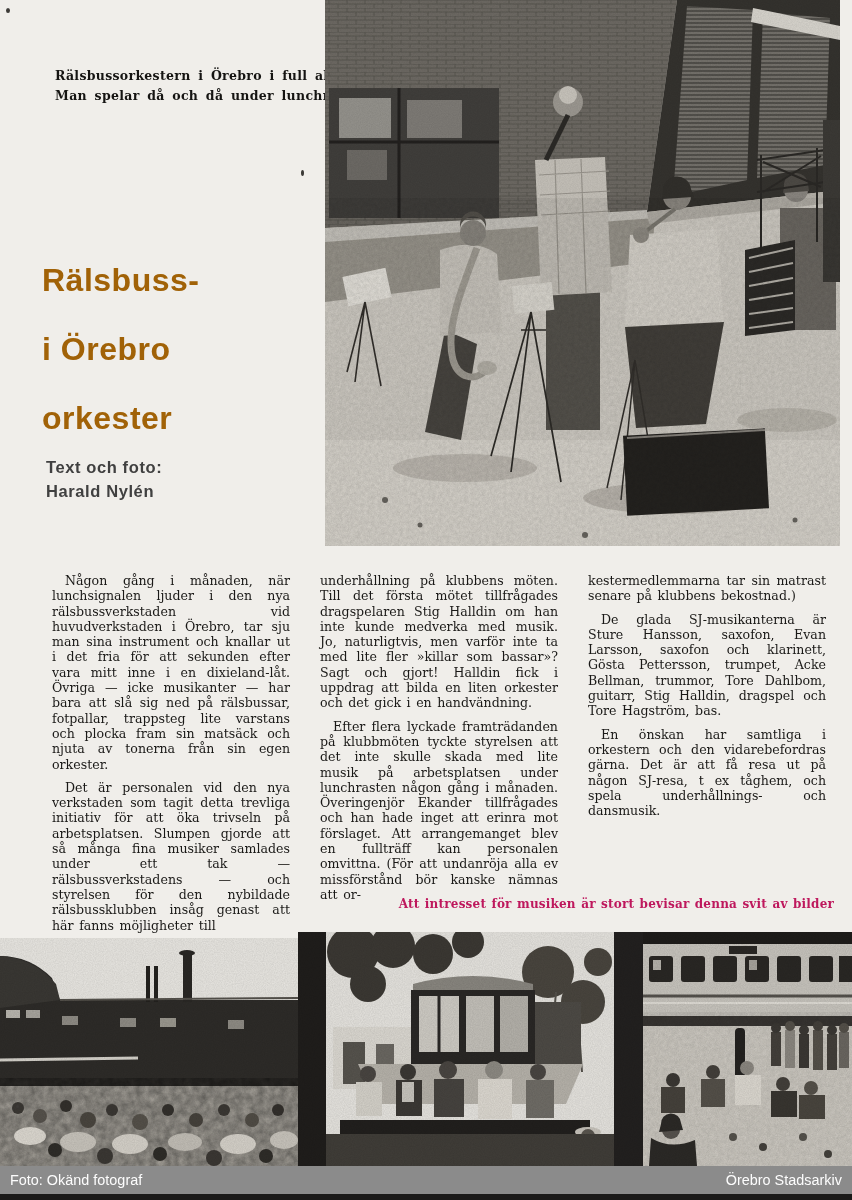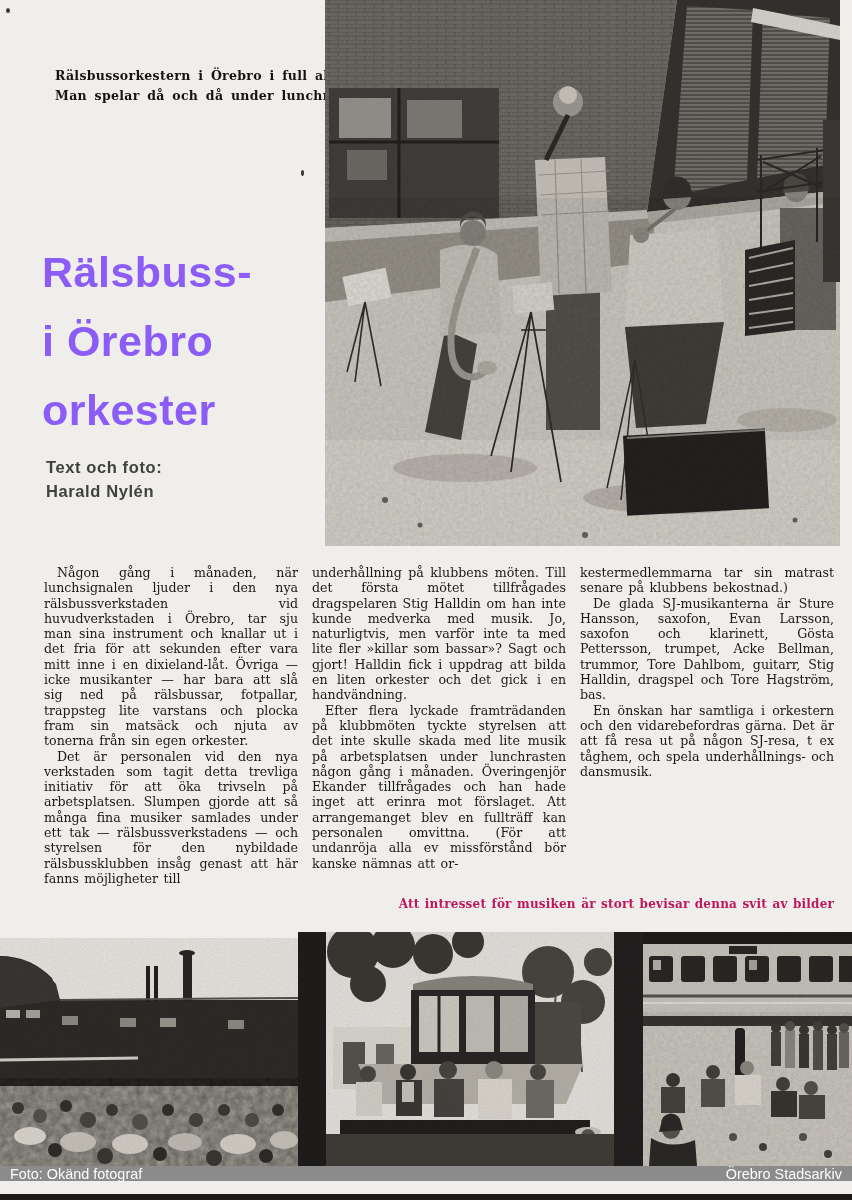--- a/index.html
+++ b/index.html
@@ -2,40 +2,40 @@
 <html lang="sv"><head>
 <meta charset="utf-8">
 <style>
   html,body{margin:0;padding:0;}
   body{width:852px;height:1200px;overflow:hidden;background:#b0ada8;}
   #page{position:relative;width:852px;height:1200px;background:#f0eeea;
         font-family:"DejaVu Serif",serif;color:#181715;}
   
   .top-caption{position:absolute;left:55px;top:66px;font-weight:bold;
                font-size:12.5px;line-height:20px;letter-spacing:.3px;word-spacing:3px;color:#151412;}
-  .headline{position:absolute;left:42px;top:238px;font-family:"Liberation Sans",sans-serif;
-            font-weight:bold;font-size:43px;line-height:69px;letter-spacing:.5px;color:#8b5cf6;}
+  .headline{position:absolute;left:42px;top:246px;font-family:"Liberation Sans",sans-serif;
+            font-weight:bold;font-size:32px;line-height:69px;letter-spacing:.5px;color:#a16207;}
   .byline{position:absolute;left:46px;top:455px;font-family:"Liberation Sans",sans-serif;
           font-weight:bold;font-size:16.5px;line-height:24px;letter-spacing:.6px;color:#404040;}
   .article{position:absolute;left:44px;top:565px;width:792px;display:flex;gap:14px;}
   .article .col{width:254px;font-size:12.6px;line-height:15.3px;text-align:justify;
                 word-spacing:1.5px;color:#1a1917;}
-  .article p{margin:0;}
+  .article p{margin:8px;}
   .article p.indent{text-indent:13px;}
   .mid-caption{position:absolute;top:897px;right:18px;font-weight:bold;font-size:12px;
                letter-spacing:.2px;word-spacing:1px;color:#be185d;}
   
   .photo{position:absolute;overflow:hidden;}
   .photo svg{display:block;width:100%;height:100%;}
   #main-photo{left:325px;top:0;width:515px;height:546px;}
   #bottom-left-photo{left:0;top:938px;width:298px;height:228px;}
   #bottom-middle-photo{left:298px;top:932px;width:345px;height:234px;}
   #bottom-right-photo{left:643px;top:932px;width:209px;height:234px;}
   
-  .footer{position:absolute;left:0;top:1166px;width:852px;height:15px;background:#8b8b8b;
+  .footer{position:absolute;left:0;top:1166px;width:852px;height:28px;background:#8b8b8b;
           display:flex;justify-content:space-between;align-items:center;box-sizing:border-box;
           padding:0 10px;font-family:"Liberation Sans",sans-serif;font-size:15.5px;color:#fdfdfd;}
   .footer .ftl{display:inline-block;transform:scaleX(.93);transform-origin:left center;}
   .footer .ftr{display:inline-block;transform:scaleX(.93);transform-origin:right center;}
   .bottom-edge{position:absolute;left:0;top:1194px;width:852px;height:6px;background:#1b1a19;}
   
   .speck{position:absolute;background:#3c3a37;border-radius:50%;}
 </style>
 </head>
 <body>

